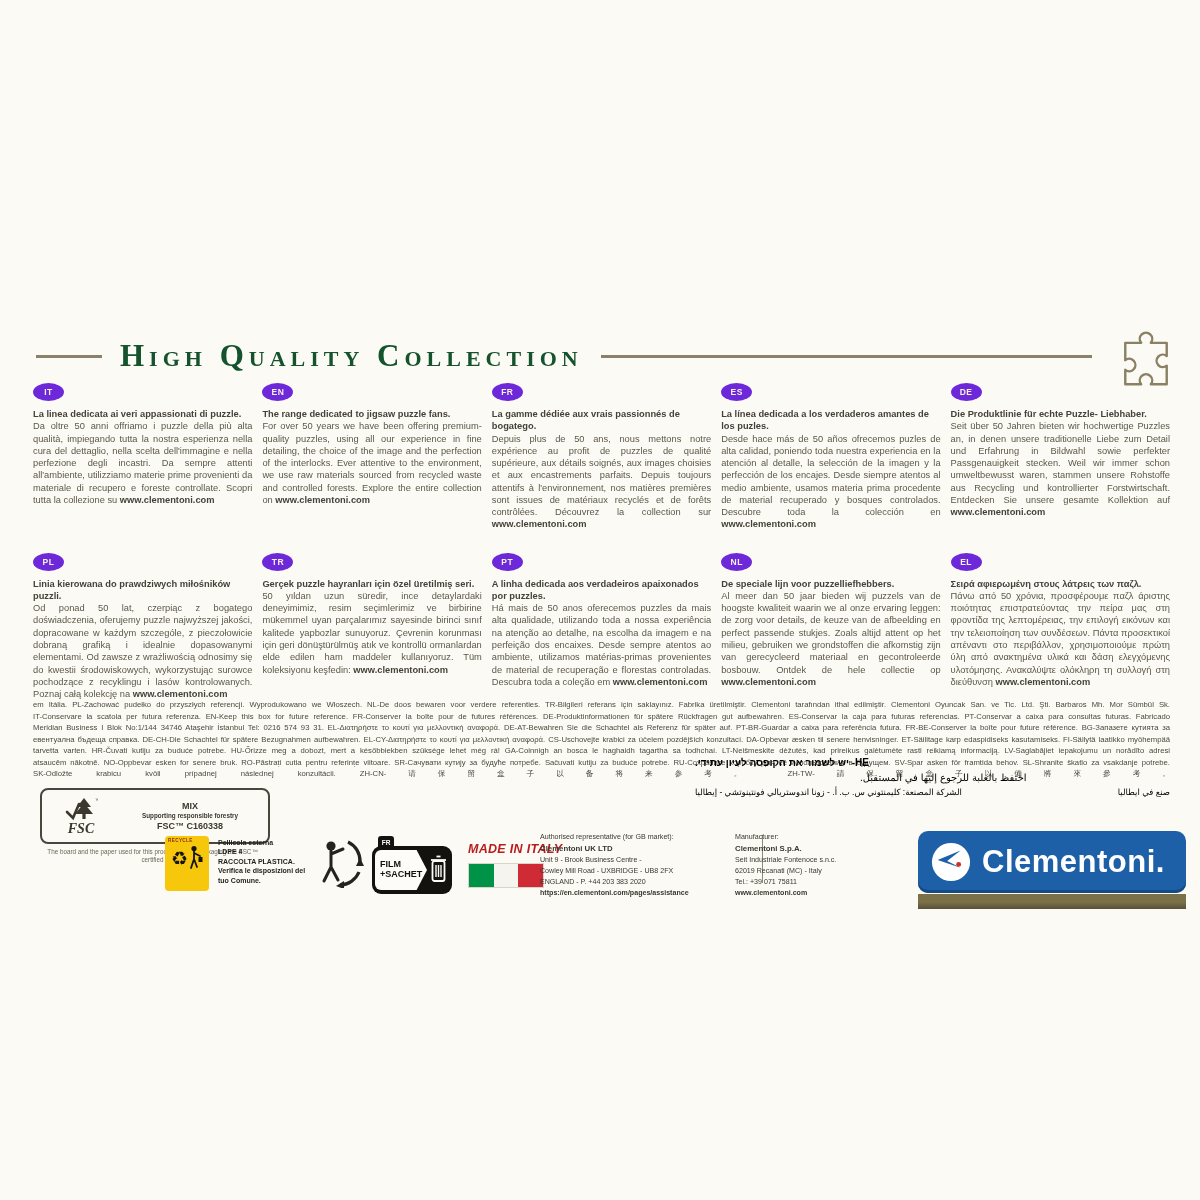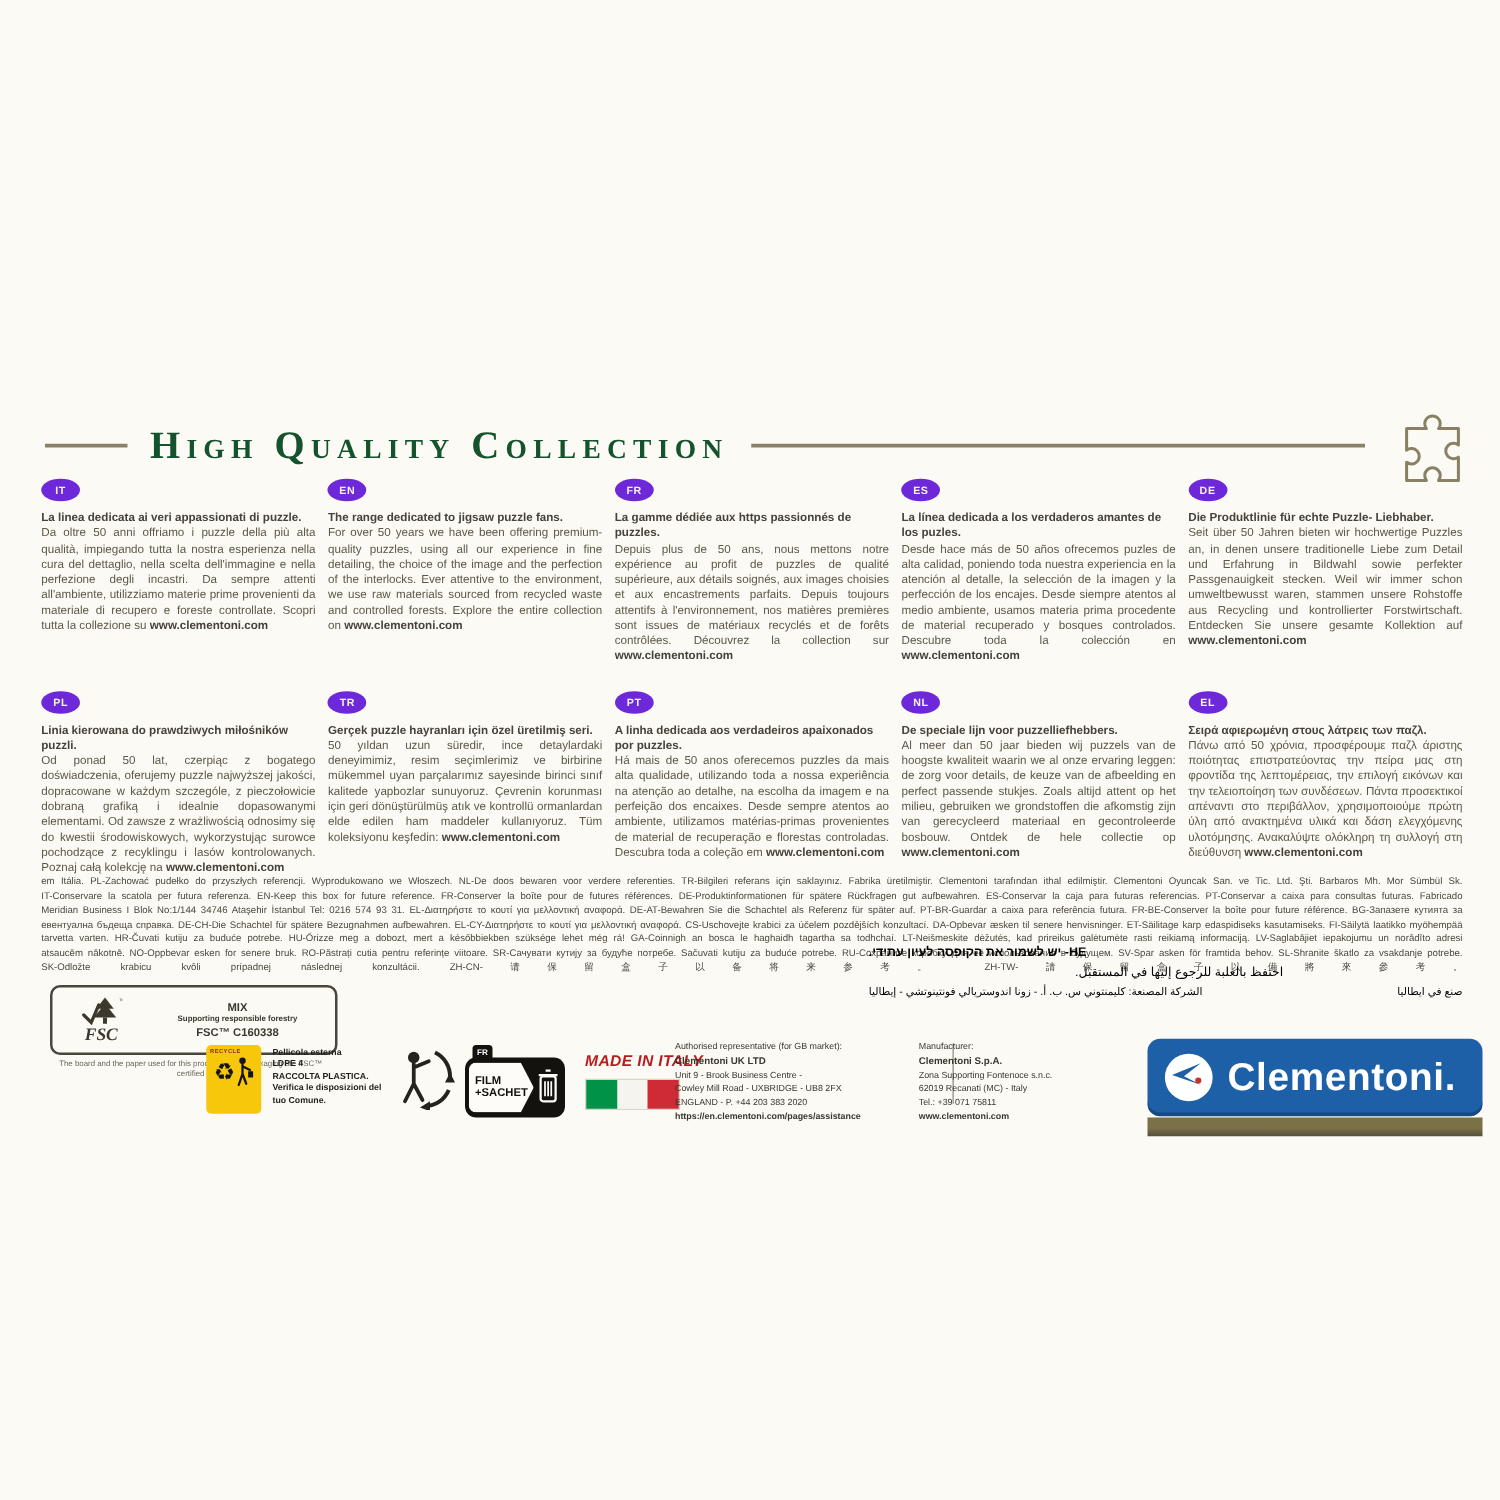--- a/index.html
+++ b/index.html
@@ -104,21 +104,21 @@
     </div>
 
     <div class="block">
       <div class="badge">EN</div>
       <div class="bh">The range dedicated to jigsaw puzzle fans.</div>
       <p class="bt"><span>For over 50 years we have been offering premium-quality puzzles, using all our experience in fine detailing, the choice of the image and the perfection of the interlocks. Ever attentive to the environment, we use raw materials sourced from recycled waste and controlled forests. Explore the entire collection on</span> <strong>www.clementoni.com</strong></p>
     </div>
 
     <div class="block">
       <div class="badge">FR</div>
-      <div class="bh">La gamme dédiée aux https passionnés de puzzles.</div>
+      <div class="bh">La gamme dédiée aux vrais passionnés de bogatego.</div>
       <p class="bt"><span>Depuis plus de 50 ans, nous mettons notre expérience au profit de puzzles de qualité supérieure, aux détails soignés, aux images choisies et aux encastrements parfaits. Depuis toujours attentifs à l'environnement, nos matières premières sont issues de matériaux recyclés et de forêts contrôlées. Découvrez la collection sur</span> <strong>www.clementoni.com</strong></p>
     </div>
 
     <div class="block">
       <div class="badge">ES</div>
       <div class="bh">La línea dedicada a los verdaderos amantes de los puzles.</div>
       <p class="bt"><span>Desde hace más de 50 años ofrecemos puzles de alta calidad, poniendo toda nuestra experiencia en la atención al detalle, la selección de la imagen y la perfección de los encajes. Desde siempre atentos al medio ambiente, usamos materia prima procedente de material recuperado y bosques controlados. Descubre toda la colección en</span> <strong>www.clementoni.com</strong></p>
     </div>
 
     <div class="block">
@@ -259,21 +259,21 @@
     <div>Cowley Mill Road - UXBRIDGE - UB8 2FX</div>
     <div>ENGLAND - P. +44 203 383 2020</div>
     <div class="addr-bold">https://en.clementoni.com/pages/assistance</div>
   </div>
 
   <div class="addr-divider"></div>
 
   <div class="addr addr-mfr">
     <div>Manufacturer:</div>
     <div class="addr-name">Clementoni S.p.A.</div>
-    <div>Zona Supporting Fontenoce s.n.c.</div>
+    <div>Seit Industriale Fontenoce s.n.c.</div>
     <div>62019 Recanati (MC) - Italy</div>
     <div>Tel.: +39 071 75811</div>
     <div class="addr-bold">www.clementoni.com</div>
   </div>
 
   <div class="clem">
     <div class="clem-blue">
       <svg class="clem-mark" viewBox="0 0 44 44">
         <circle cx="22" cy="22" r="20" fill="#ffffff"></circle>
         <polygon points="32,10 8,20 32,28 18,21" fill="#1d60a7"></polygon>

